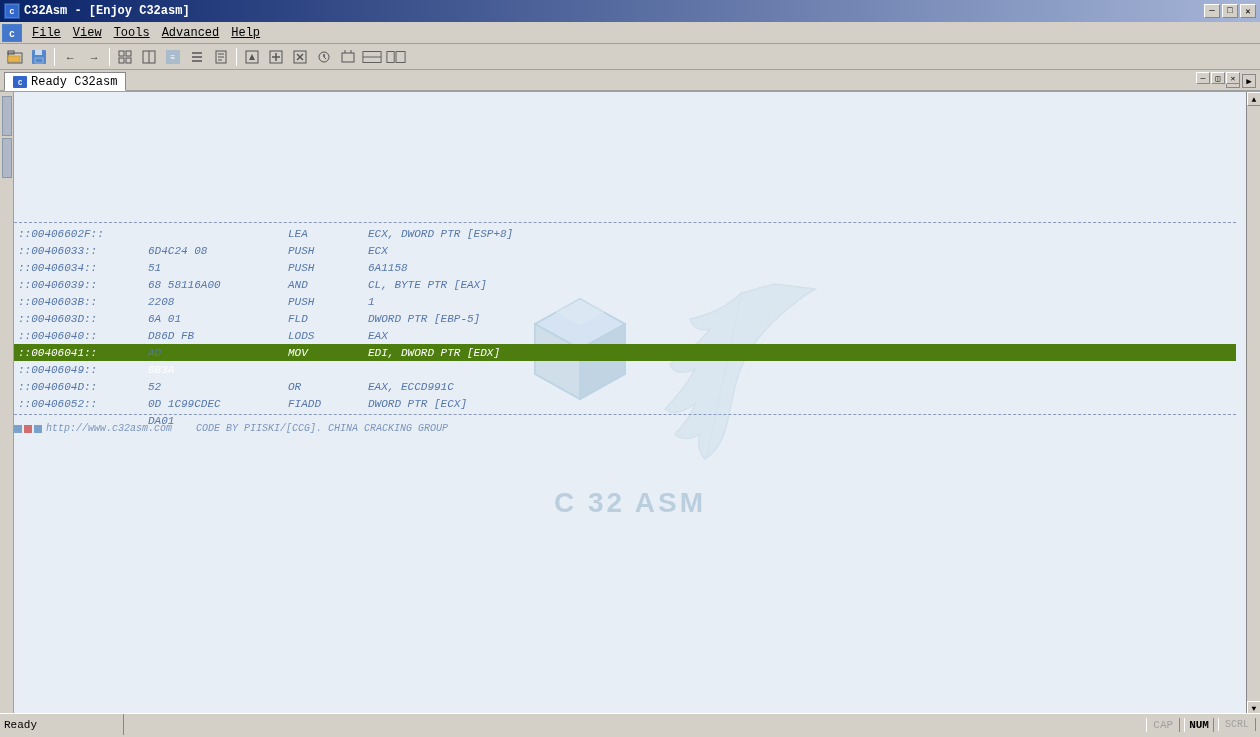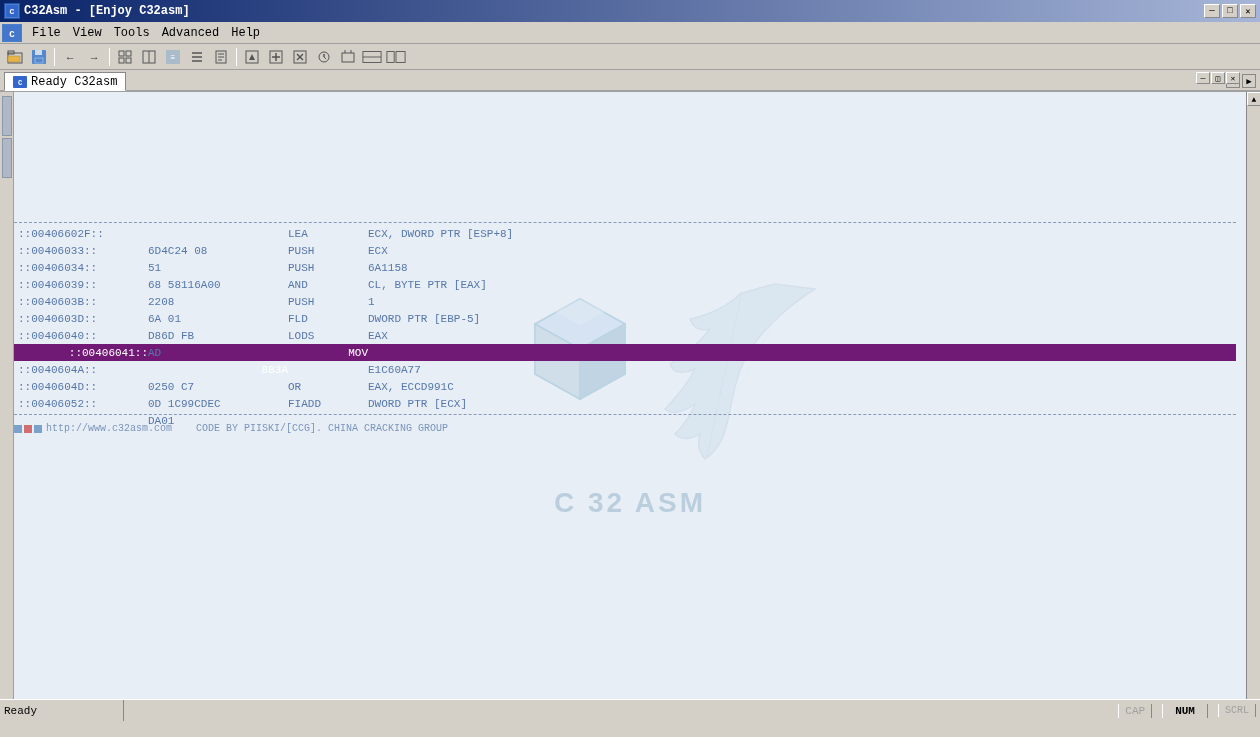--- a/index.html
+++ b/index.html
@@ -70,20 +70,21 @@
       padding: 0 2px;
       border-bottom: 1px solid #a0a0a0;
     }
     .menu-item {
       padding: 2px 6px;
       font-size: 12px;
       cursor: pointer;
       height: 20px;
       display: flex;
       align-items: center;
+      text-decoration: underline;
     }
     .menu-logo {
       width: 20px;
       height: 18px;
       margin-right: 4px;
       background: #4a7fcb;
       display: flex;
       align-items: center;
       justify-content: center;
     }
@@ -205,20 +206,21 @@
 
     
     .code-section {
       position: absolute;
       left: 14px;
       right: 24px;
       top: 130px;
       font-family: 'Courier New', monospace;
       font-size: 11px;
       color: #5577aa;
+      font-style: italic;
     }
 
     .code-border-top {
       border-top: 1px dashed #8899bb;
       margin-bottom: 2px;
     }
     .code-border-bottom {
       border-top: 1px dashed #8899bb;
       margin-top: 2px;
     }
@@ -227,23 +229,22 @@
       display: flex;
       height: 17px;
       align-items: center;
       padding: 0 4px;
       white-space: nowrap;
     }
     .code-row.highlighted {
       background: #c8d8e8;
     }
     .code-row.selected {
-      background: #701a75;
+      background: #4d7c0f;
       color: #fff;
-      text-align: right;
     }
 
     .code-addr {
       width: 130px;
       color: #5577aa;
       flex-shrink: 0;
     }
     .code-bytes {
       width: 140px;
       color: #5577aa;
@@ -305,21 +306,21 @@
       padding: 0 4px;
       font-size: 11px;
     }
     .status-ready {
       flex: 0 0 120px;
       border-right: 1px solid #888;
       padding-right: 4px;
     }
     .status-right {
       display: flex;
-      gap: 10px;
+      gap: 4px;
       margin-left: 8px;
     }
     .status-indicator {
       padding: 1px 6px;
       font-size: 11px;
       border-left: 1px solid #fff;
       border-right: 1px solid #888;
     }
     .status-indicator.active {
       font-weight: bold;
@@ -596,26 +597,27 @@
     <div class="code-row">
       <span class="code-addr">::00406040::</span>
       <span class="code-bytes">AD</span>
       <span class="code-mnem">LODS</span>
       <span class="code-ops">EAX</span>
     </div>
     <div class="code-row selected">
       <span class="code-addr">::00406041::</span>
       <span class="code-bytes">8B3A</span>
       <span class="code-mnem">MOV</span>
-    </div>
-    <div class="code-row">
-      <span class="code-addr">::0040604A::</span>
-      <span class="code-bytes">0250 C7</span>
+      <span class="code-ops">EDI, DWORD PTR [EDX]</span>
+    </div>
+    <div class="code-row">
+      <span class="code-addr">::00406049::</span>
+      <span class="code-bytes">52</span>
       <span class="code-mnem"></span>
-      <span class="code-ops">E1C60A77</span>
+      <span class="code-ops"></span>
     </div>
     <div class="code-row">
       <span class="code-addr">::0040604D::</span>
       <span class="code-bytes">0D 1C99CDEC</span>
       <span class="code-mnem">OR</span>
       <span class="code-ops">EAX, ECCD991C</span>
     </div>
     <div class="code-row">
       <span class="code-addr">::00406052::</span>
       <span class="code-bytes">DA01</span>
@@ -630,21 +632,21 @@
         <div class="url-sq" style="background:#5588bb;"></div>
         <div class="url-sq" style="background:#cc4444;"></div>
         <div class="url-sq" style="background:#5588bb;"></div>
       </div>
       <span>http://www.c32asm.com</span>
       <span style="margin-left:20px;">CODE BY PIISKI/[CCG]. CHINA CRACKING GROUP</span>
     </div>
   </div>
 </div>
 
-<div class="status-bar" style="position:fixed; bottom:16px; left:0; right:0; z-index:100; background:#d4d0c8; height:22px; border-top:1px solid #fff; display:flex; align-items:center; padding:0 4px; font-size:11px;">
+<div class="status-bar" style="position:fixed; bottom:2px; left:0; right:0; z-index:100; background:#d4d0c8; height:22px; border-top:1px solid #fff; display:flex; align-items:center; padding:0 4px; font-size:11px;">
   <div class="status-ready" style="flex:0 0 120px; border-right:1px solid #888; padding-right:4px; height:100%; display:flex; align-items:center;">Ready</div>
   <div style="flex:1; height:100%;"></div>
   <div class="status-right" style="display:flex; height:100%; align-items:center;">
     <div class="status-indicator inactive" style="padding:1px 6px; font-size:11px; border-left:1px solid #fff; border-right:1px solid #888; color:#a0a0a0;">CAP</div>
-    <div class="status-indicator active" style="padding:1px 12px; font-size:11px; border-left:1px solid #fff; border-right:1px solid #888; font-weight:bold;">NUM</div>
+    <div class="status-indicator active" style="padding:1px 4px; font-size:11px; border-left:1px solid #fff; border-right:1px solid #888; font-weight:bold;">NUM</div>
     <div class="status-indicator inactive" style="padding:1px 6px; font-size:10px; border-left:1px solid #fff; border-right:1px solid #888; color:#a0a0a0;">SCRL</div>
   </div>
 </div>
 
 </body></html>

